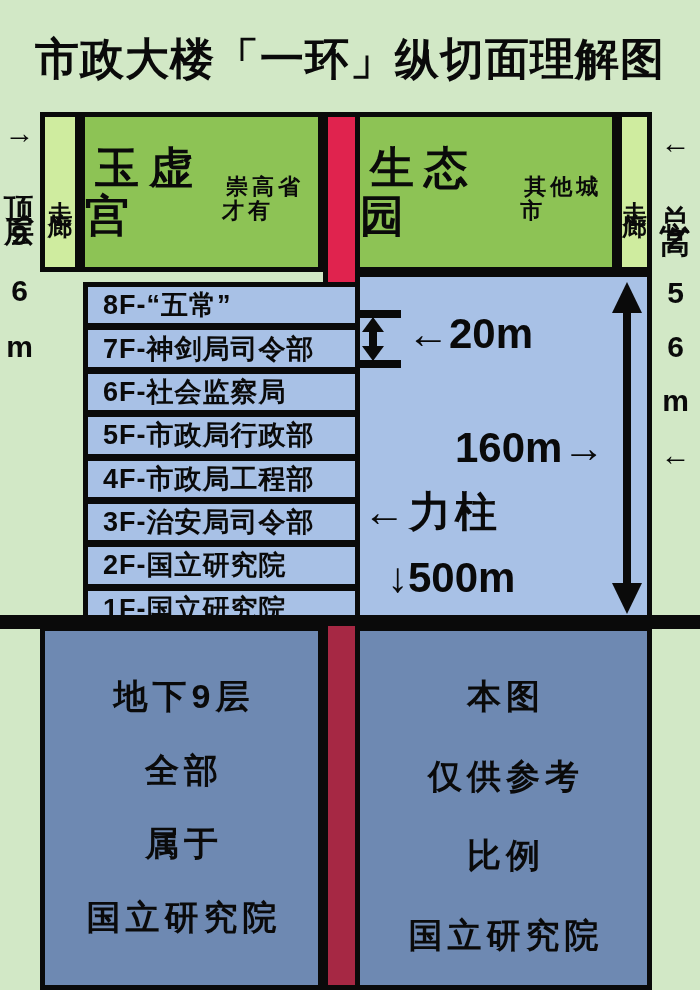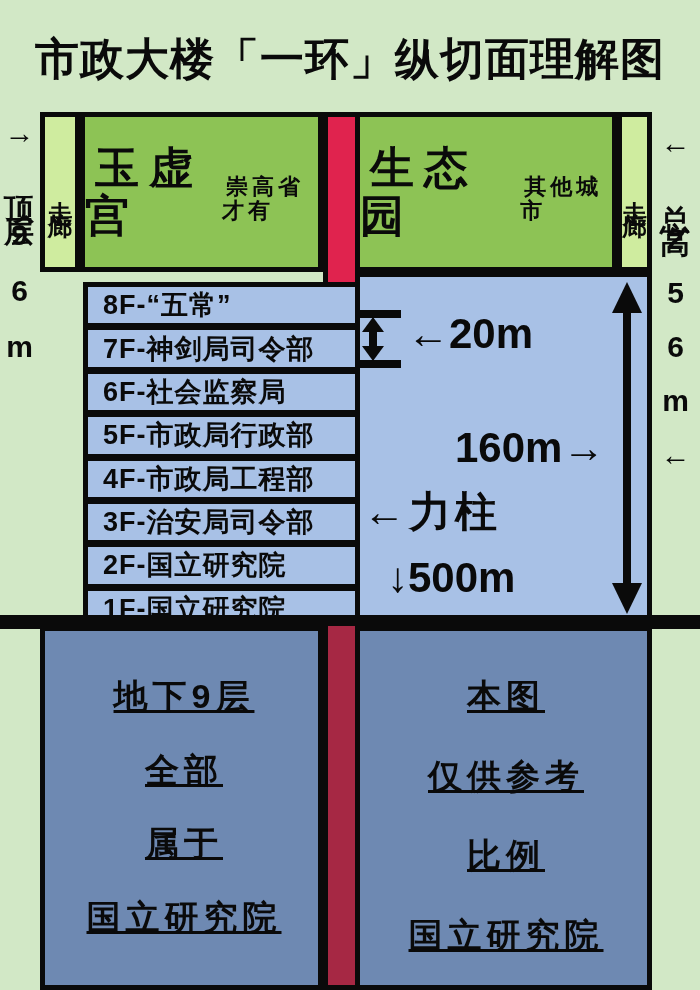--- a/index.html
+++ b/index.html
@@ -60,21 +60,21 @@
   #ann-500m   { left:27px;  top:280px; }
   #ibeam-icon      { position:absolute; left:-3px; top:33px; }
   #tall-arrow-icon { position:absolute; left:247px; top:5px; }
   svg .ink { fill:var(--ink); }
 
   .ground { position:absolute; left:0; top:615px; width:700px; height:14px; background:var(--ink); }
 
   .under {
     background:var(--under-blue); display:flex; flex-direction:column;
     align-items:center; padding-top:44px; font-size:34px; letter-spacing:5px;
-    line-height:1.25; text-align:center;text-decoration:underline;
+    line-height:1.25; text-align:center;
   }
   #under-left  { left:40px;  top:626px; width:283px; height:364px; gap:31px; }
   #under-right { left:355px; top:626px; width:297px; height:364px; gap:37px; }
   .under div { text-indent:5px; white-space:nowrap; }
 </style>
 </head>
 <body>
 
 <div class="page">
 

